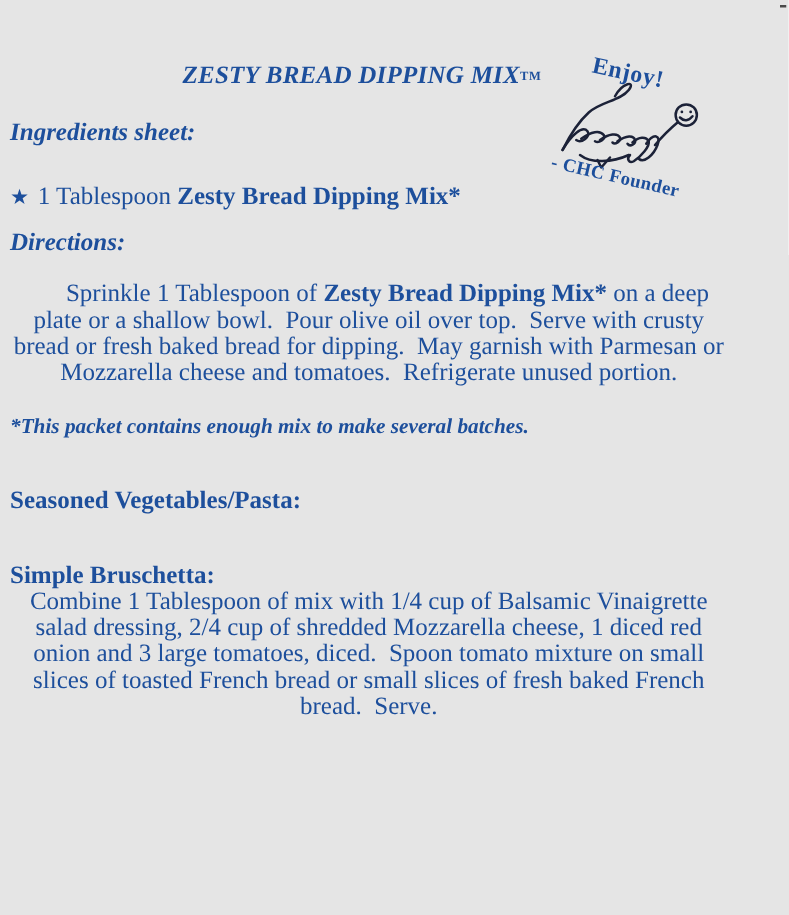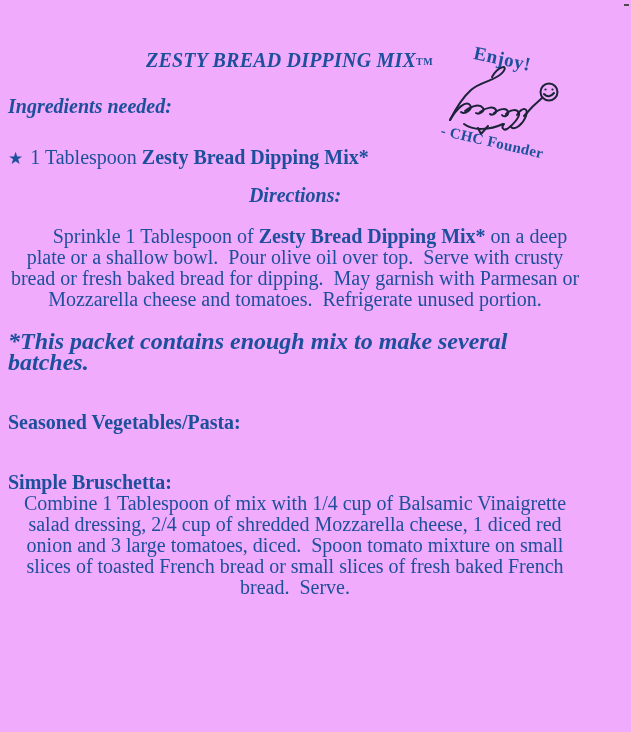--- a/index.html
+++ b/index.html
@@ -1,20 +1,20 @@
 <!DOCTYPE html>
 <html><head>
 <meta charset="utf-8">
 <style>
   html, body { margin: 0; padding: 0; background: #ffffff; }
   .page {
     position: relative;
     width: 631px;
     height: 732px;
-    background: #f0abfc;
+    background: #e5e5e5;
     overflow: hidden;
     font-family: "Liberation Serif", "DejaVu Serif", serif;
     color: #1d4f9c;
   }
   .title {
     position: absolute;
     left: 146px;
     top: 49px;
     font-size: 20px;
     font-weight: bold;
@@ -64,26 +64,26 @@
     line-height: 21px;
   }
   .ital-heading {
     font-weight: bold;
     font-style: italic;
     line-height: 20px;
   }
   .ing-line { line-height: 19.5px; margin-top: 32px; }
   .star { margin-right: 7px; font-size: 17px; }
   .b { font-weight: bold; }
-  .directions-heading { margin-top: 16px; text-align: center; }
+  .directions-heading { margin-top: 16px; }
   .para { white-space: pre-wrap; text-align: center; }
   .note {
     font-style: italic;
     font-weight: bold;
-    font-size: 24px;
+    font-size: 17px;
     line-height: 21px;
   }
   .recipes { margin-top: 6px; }
   .recipe + .recipe { margin-top: 16px; }
   .recipe-heading { font-weight: bold; margin-top: 39px; }
   .corner-mark {
     position: absolute;
     right: 2px;
     top: 4px;
     width: 5px;
@@ -130,21 +130,21 @@
       <circle class="sig-fill" cx="100.5" cy="26.5" r="1.1"></circle>
       <circle class="sig-fill" cx="107.5" cy="26.5" r="1.1"></circle>
       <path class="sig-stroke" d="M99,31 Q104,36 109,30"></path>
     </g>
   </svg>
 
   <div class="founder">- CHC Founder</div>
 
   <div class="content">
 
-    <div class="ital-heading">Ingredients needed:</div>
+    <div class="ital-heading">Ingredients sheet:</div>
 
     <div class="ing-line">
       <span class="star">★</span><span>1 Tablespoon </span><span class="b">Zesty Bread Dipping Mix*</span>
     </div>
 
     <div class="ital-heading directions-heading">Directions:</div>
 
     <div class="para">
       <span>Sprinkle 1 Tablespoon of </span><span class="b">Zesty Bread Dipping Mix*</span><span> on a deep plate or a shallow bowl.  Pour olive oil over top.  Serve with crusty bread or fresh baked bread for dipping.  May garnish with Parmesan or Mozzarella cheese and tomatoes.  Refrigerate unused portion.</span>
     </div>

